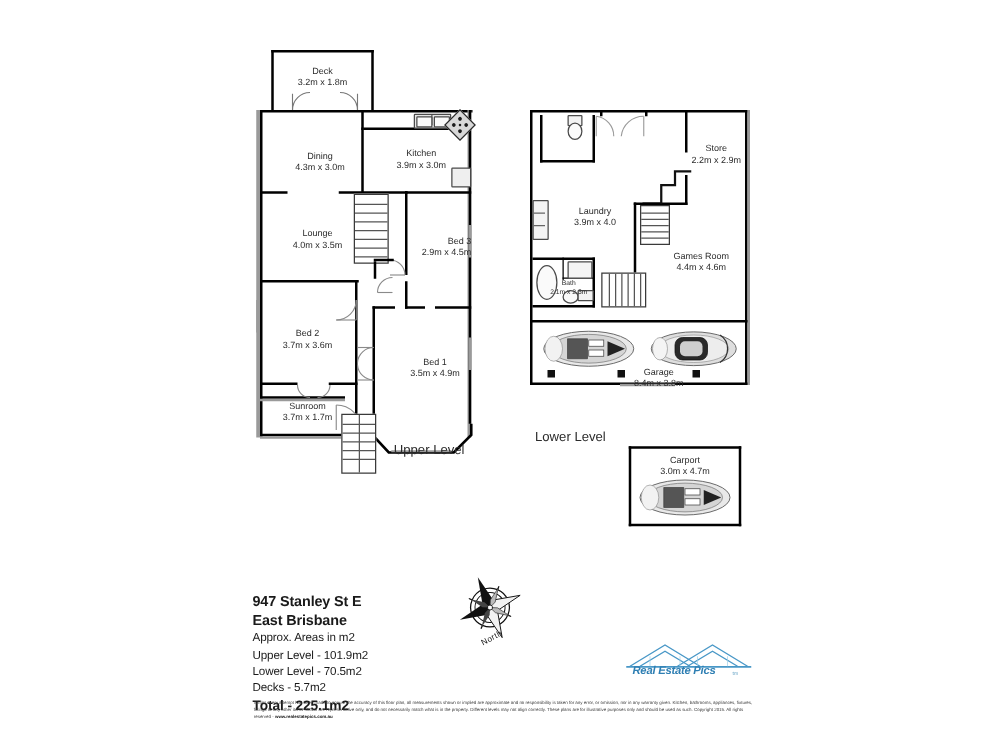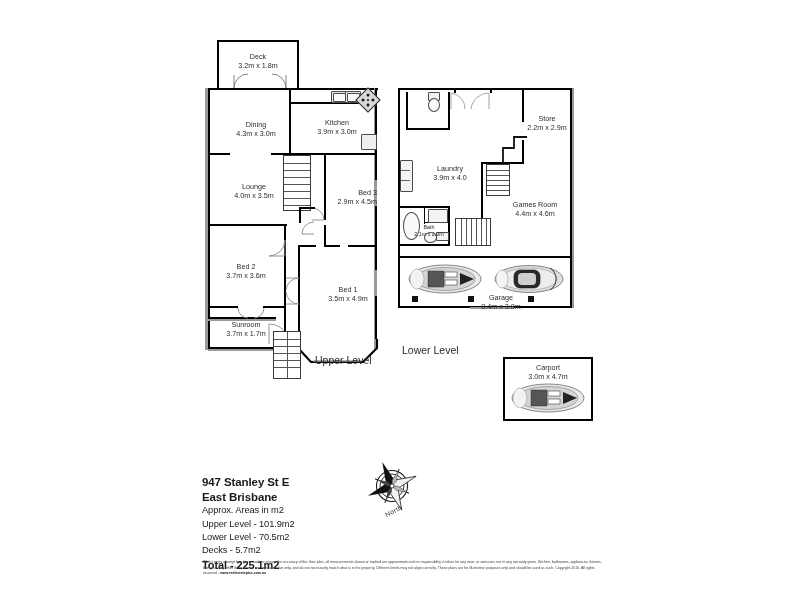--- a/index.html
+++ b/index.html
@@ -242,21 +242,21 @@
         <div class="tread" style="top:14px;"></div>
       <div class="tread" style="top:21px;"></div>
         <div class="tread" style="top:28px;"></div>
       <div class="tread" style="top:35px;"></div>
       <div style="position:absolute;left:13px;top:0;bottom:0;width:1px;background:#555;"></div>
     </div>
 
     <div class="level-label" style="left:110px;top:314px;">Upper Level</div>
   </div>
 
-  <div class="plan" id="lower" style="left:398px;top:88px;width:186px;height:275px;padding-left:15px;">
+  <div class="plan" id="lower" style="left:424px;top:88px;width:186px;height:275px;padding-left:15px;">
 
     <div class="wall" style="left:0px;top:0px;width:174px;height:2.2px;"></div>
     <div class="wall" style="left:0px;top:0px;width:2.2px;height:220px;"></div>
     <div class="wall" style="left:172px;top:0px;width:2.2px;height:220px;"></div>
     <div class="greywall" style="left:174px;top:0px;width:2px;height:220px;"></div>
 
     <div class="wall" style="left:8px;top:4px;width:1.8px;height:38px;"></div>
     <div class="wall" style="left:8px;top:40px;width:44px;height:1.8px;"></div>
     <div class="wall" style="left:50px;top:4px;width:1.8px;height:38px;"></div>
     <div class="fx" style="left:30px;top:4px;width:10px;height:7px;background:#f2f2f2;"></div>
@@ -425,18 +425,37 @@
         <path d="M-12,-12 L-2.5,-5.5 L0,0 L-5.5,-2.5 Z" fill="#444"></path>
         <path d="M12,12 L2.5,5.5 L0,0 L5.5,2.5 Z" fill="#bbb" stroke="#333" stroke-width="0.5"></path>
         <path d="M12,-12 L5.5,-2.5 L0,0 L2.5,-5.5 Z" fill="#bbb" stroke="#333" stroke-width="0.5"></path>
         <path d="M-12,12 L-5.5,2.5 L0,0 L-2.5,5.5 Z" fill="#444"></path>
         <circle cx="0" cy="0" r="2" fill="#fff" stroke="#111" stroke-width="0.7"></circle>
       </g>
     </svg>
     <div class="nlabel">North</div>
   </div>
 
+  <div id="logo">
+    <svg width="106" height="26" viewBox="0 0 106 26">
+      <g fill="none" stroke="#3f92c4" stroke-width="1.1" opacity="0.95">
+        <path d="M6,21 L34,4 L62,21"></path>
+        <path d="M14,21 L34,9 L54,21"></path>
+        <path d="M44,21 L72,4 L100,21"></path>
+        <path d="M52,21 L72,9 L92,21"></path>
+        <line x1="3" y1="21.5" x2="103" y2="21.5" stroke-width="1.4"></line>
+      </g>
+      <g stroke="#9fd0e8" stroke-width="0.7" opacity="0.8">
+        <line x1="22" y1="21" x2="22" y2="13"></line>
+          <line x1="46" y1="21" x2="46" y2="13"></line>
+        <line x1="60" y1="21" x2="60" y2="13"></line>
+          <line x1="84" y1="21" x2="84" y2="13"></line>
+      </g>
+    </svg>
+    <div class="brand">Real Estate Pics</div>
+    <div class="tm">tm</div>
+  </div>
 
   <div id="disclaimer">
     <span>Whilst every attempt has been made to ensure the accuracy of this floor plan, all measurements shown or implied are approximate and no responsibility is taken for any error, or omission, nor in any warranty given.  Kitchen, bathrooms, appliances, fixtures, fittings or any other items shown  are representative only, and do not necessarily match what is in the property.  Different levels may not align correctly.  These plans are for illustrative purposes only and should be used as such.  Copyright 2015.  All rights reserved - </span><b>www.realestatepics.com.au</b>
   </div>
 
 </div>
 
 </body></html>

